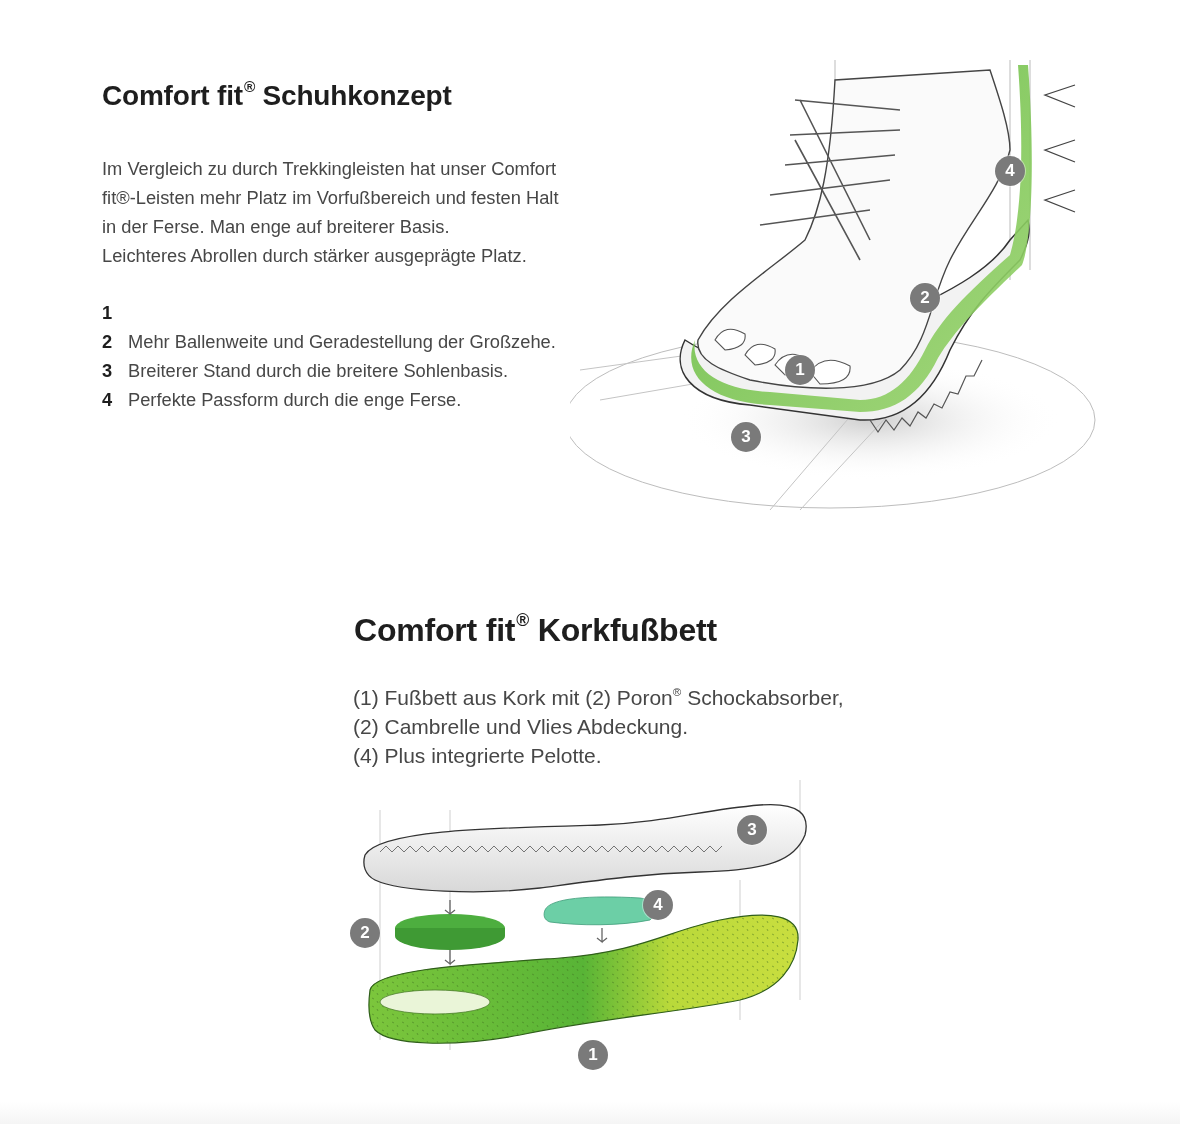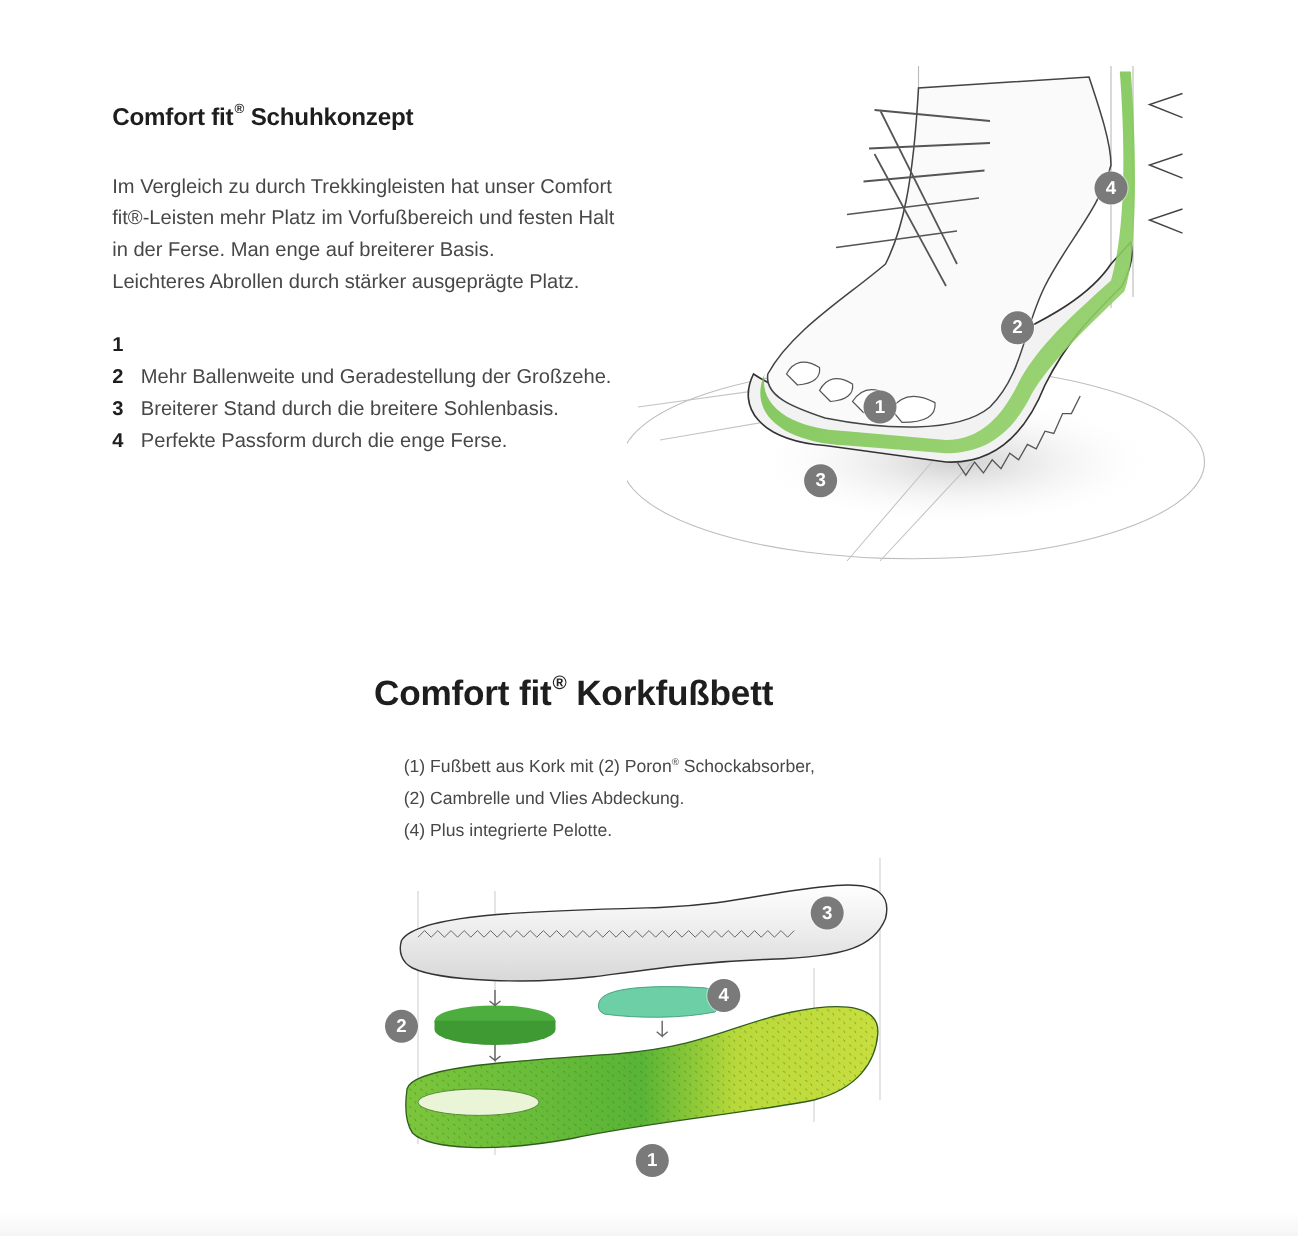--- a/index.html
+++ b/index.html
@@ -2,31 +2,31 @@
 <html><head>
   <meta charset="utf-8">
   <style>
     * { box-sizing: border-box; margin: 0; padding: 0; }
     html, body { width: 1180px; height: 1124px; background: #ffffff; overflow: hidden; }
     body { position: relative; font-family: "Liberation Sans", sans-serif; color: #3a3a3a; }
     .bottom-fade { position: absolute; left: 0; right: 0; bottom: 0; height: 22px; background: linear-gradient(#ffffff, #f5f5f5); }
 
     .title { position: absolute; font-family: "Liberation Sans", sans-serif; font-weight: 700; color: #1e1e1e; letter-spacing: -0.2px; }
     .title sup { font-size: 0.55em; vertical-align: 0.85em; margin-left: 1px; }
-    .t1 { left: 102px; top: 92px; font-size: 22px; }
-    .t2 { left: 340px; top: 610px; font-size: 32px; }
+    .t1 { left: 102px; top: 78px; font-size: 28px; }
+    .t2 { left: 354px; top: 610px; font-size: 32px; }
 
     .intro { position: absolute; left: 102px; top: 154px; width: 540px; font-size: 18.3px; line-height: 29px; color: #474747; }
     .intro p { margin: 0; white-space: nowrap; }
 
     .features { position: absolute; left: 102px; top: 298px; list-style: none; font-size: 18.3px; line-height: 29px; color: #474747; }
     .features li { display: flex; white-space: nowrap; }
     .features .num { width: 26px; font-weight: 700; color: #1e1e1e; }
 
-    .components { position: absolute; left: 367px; top: 678px; font-size: 16px; line-height: 29px; color: #474747; }
+    .components { position: absolute; left: 353px; top: 678px; font-size: 21px; line-height: 29px; color: #474747; }
     .components p { white-space: nowrap; }
     .components sup { font-size: 0.55em; vertical-align: 0.8em; }
 
     .illus { position: absolute; }
     .shoe { left: 570px; top: 40px; width: 530px; height: 480px; }
     .insole { left: 340px; top: 780px; width: 520px; height: 300px; }
 
     .badge { position: absolute; width: 30px; height: 30px; border-radius: 50%; background: #7a7a7a; color: #ffffff;
              font-family: "Liberation Sans", sans-serif; font-weight: 700; font-size: 17px; line-height: 30px; text-align: center;
              box-shadow: 0 0 0 1px rgba(255,255,255,0.4); }

